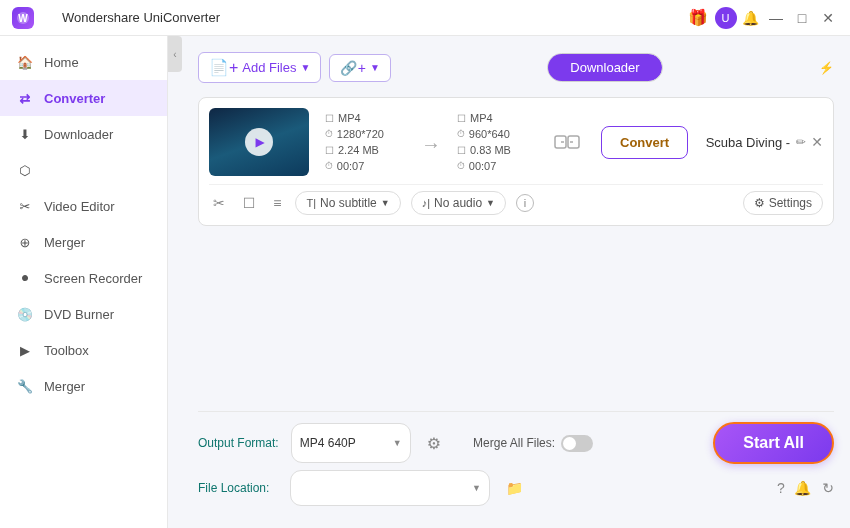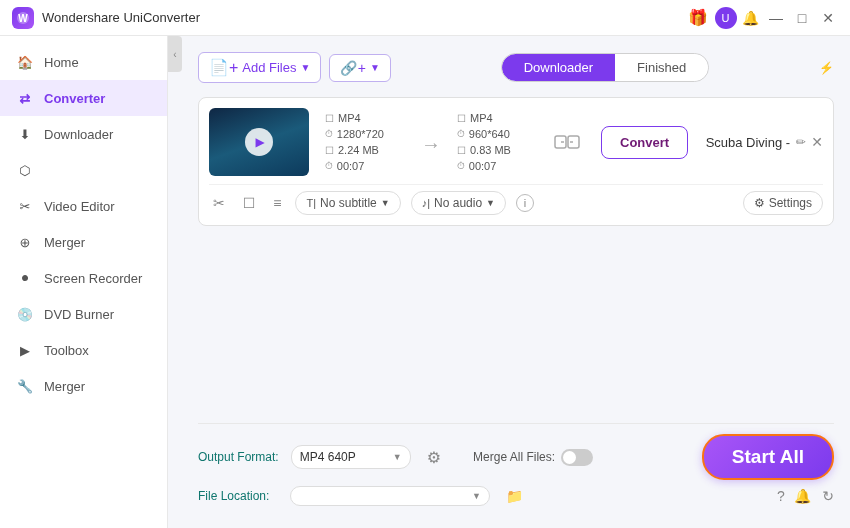--- a/index.html
+++ b/index.html
@@ -2,21 +2,21 @@
 <html><head>
   <meta charset="utf-8">
   <style>
     * { box-sizing: border-box; margin: 0; padding: 0; }
     body { font-family: -apple-system, BlinkMacSystemFont, 'Segoe UI', sans-serif; background: #f5f6fa; width: 850px; height: 528px; overflow: hidden; display: flex; flex-direction: column; }
 
     
     .titlebar { height: 36px; background: #fff; display: flex; align-items: center; padding: 0 12px; border-bottom: 1px solid #e8e8e8; flex-shrink: 0; }
     .titlebar-logo { width: 22px; height: 22px; background: linear-gradient(135deg, #7c3aed, #a855f7); border-radius: 6px; display: flex; align-items: center; justify-content: center; margin-right: 8px; }
     .titlebar-logo svg { width: 14px; height: 14px; }
-    .titlebar-title { font-size: 13px; color: #333; font-weight: 500; flex: 1; }
+    .titlebar-title { font-size: 13px; color: #333; font-weight: 500; flex: 1; margin-left: 20px; }
     .titlebar-actions { display: flex; gap: 6px; align-items: center; }
     .titlebar-icon { width: 20px; height: 20px; display: flex; align-items: center; justify-content: center; cursor: pointer; color: #666; font-size: 14px; border-radius: 3px; }
     .titlebar-close { color: #666; }
     .gift-icon { color: #f97316; }
     .user-icon { width: 22px; height: 22px; background: #7c3aed; border-radius: 50%; display: flex; align-items: center; justify-content: center; color: white; font-size: 11px; cursor: pointer; }
     .bell-icon { color: #666; font-size: 14px; cursor: pointer; }
 
     
     .main-layout { display: flex; flex: 1; overflow: hidden; }
 
@@ -44,39 +44,39 @@
     
     .file-card { background: white; border: 1px solid #e0e0e0; border-radius: 8px; padding: 10px; margin-bottom: 8px; }
     .file-card-header { display: flex; align-items: center; justify-content: space-between; margin-bottom: 8px; }
     .file-thumb { width: 100px; height: 68px; border-radius: 6px; background: #1a3a5c; display: flex; align-items: center; justify-content: center; flex-shrink: 0; overflow: hidden; position: relative; }
     .play-btn { width: 28px; height: 28px; background: rgba(255,255,255,0.85); border-radius: 50%; display: flex; align-items: center; justify-content: center; }
     .file-info-row { display: flex; align-items: center; gap: 8px; flex: 1; padding: 0 12px; }
     .file-meta { display: flex; flex-direction: column; gap: 4px; min-width: 80px; }
     .meta-item { display: flex; align-items: center; gap: 4px; font-size: 11px; color: #555; }
     .meta-icon { font-size: 10px; color: #888; }
     .arrow-area { display: flex; flex-direction: column; align-items: center; justify-content: center; padding: 0 8px; }
-    .convert-btn { background: white; border: 1.5px solid #7c3aed; color: #701a75; border-radius: 8px; padding: 8px 18px; font-size: 13px; font-weight: 600; cursor: pointer; white-space: nowrap; }
+    .convert-btn { background: white; border: 1.5px solid #7c3aed; color: #a16207; border-radius: 8px; padding: 8px 18px; font-size: 13px; font-weight: 600; cursor: pointer; white-space: nowrap; }
     .file-row { display: flex; align-items: center; gap: 4px; }
     .file-tools { display: flex; align-items: center; gap: 10px; margin-top: 8px; padding-top: 6px; border-top: 1px solid #f0f0f0; }
     .tool-icon { color: #888; font-size: 14px; cursor: pointer; padding: 2px 4px; }
     .subtitle-select { display: flex; align-items: center; gap: 4px; border: 1px solid #ddd; border-radius: 16px; padding: 4px 10px; font-size: 12px; color: #555; cursor: pointer; background: white; }
     .audio-select { display: flex; align-items: center; gap: 4px; border: 1px solid #ddd; border-radius: 16px; padding: 4px 10px; font-size: 12px; color: #555; cursor: pointer; background: white; }
     .info-icon { width: 18px; height: 18px; border: 1px solid #bbb; border-radius: 50%; display: flex; align-items: center; justify-content: center; color: #888; font-size: 11px; cursor: pointer; }
     .settings-btn { display: flex; align-items: center; gap: 4px; border: 1px solid #ddd; border-radius: 16px; padding: 4px 10px; font-size: 12px; color: #555; cursor: pointer; background: white; margin-left: auto; }
 
     
     .bottom-bar { margin-top: auto; padding: 10px 0 0 0; border-top: 1px solid #e8e8e8; }
     .bottom-row { display: flex; align-items: center; gap: 12px; margin-bottom: 6px; }
     .bottom-label { font-size: 12px; color: #0f766e; min-width: 80px; }
-    .format-select { display: flex; align-items: center; border: 1px solid #ddd; border-radius: 11px; padding: 4px 8px; font-size: 12px; color: #333; background: white; cursor: pointer; gap: 6px; min-width: 120px; }
+    .format-select { display: flex; align-items: center; border: 1px solid #ddd; border-radius: 11px; padding: 12px 8px; font-size: 12px; color: #333; background: white; cursor: pointer; gap: 6px; min-width: 120px; }
     .merge-toggle { display: flex; align-items: center; gap: 6px; font-size: 12px; color: #555; margin-left: 20px; }
     .toggle-switch { width: 32px; height: 17px; background: #ccc; border-radius: 9px; position: relative; cursor: pointer; }
     .toggle-knob { width: 13px; height: 13px; background: white; border-radius: 50%; position: absolute; top: 2px; left: 2px; transition: left 0.2s; }
     .folder-icon { font-size: 14px; color: #888; cursor: pointer; margin-left: 4px; }
-    .start-all-btn { background: linear-gradient(135deg, #a855f7, #7c3aed); color: white; border: 2px solid #f97316; border-radius: 22px; padding: 10px 28px; font-size: 19px; font-weight: 600; cursor: pointer; margin-left: auto; box-shadow: 0 2px 8px rgba(124,58,237,0.3); }
+    .start-all-btn { background: linear-gradient(135deg, #a855f7, #7c3aed); color: white; border: 2px solid #f97316; border-radius: 22px; padding: 10px 28px; font-size: 16px; font-weight: 600; cursor: pointer; margin-left: auto; box-shadow: 0 2px 8px rgba(124,58,237,0.3); }
     .footer-icons { display: flex; gap: 8px; margin-left: 0; }
     .footer-icon { color: #888; font-size: 14px; cursor: pointer; }
 
     .collapse-btn { width: 14px; height: 36px; background: #ddd; display: flex; align-items: center; justify-content: center; border-radius: 0 4px 4px 0; cursor: pointer; color: #888; font-size: 10px; flex-shrink: 0; margin-left: 0; position: absolute; left: 168px; top: 200px; z-index: 5; }
   </style>
 </head>
 <body>
 
 <div class="titlebar">
   <div class="titlebar-logo">
@@ -151,21 +151,20 @@
           <span>Add Files</span>
           <span class="caret">▼</span>
         </div>
         <div class="add-btn">
           <span style="font-size:14px;color:#7c3aed;">🔗+</span>
           <span class="caret">▼</span>
         </div>
       </div>
       <div class="tabs">
         <div class="tab active">Downloader</div>
-        <div class="tab">Finished</div>
       </div>
       <div class="speed-badge">
         <span>⚡</span>
       </div>
     </div>
 
     <div class="file-card">
       <div class="file-card-header">
         <div class="file-row">
 

